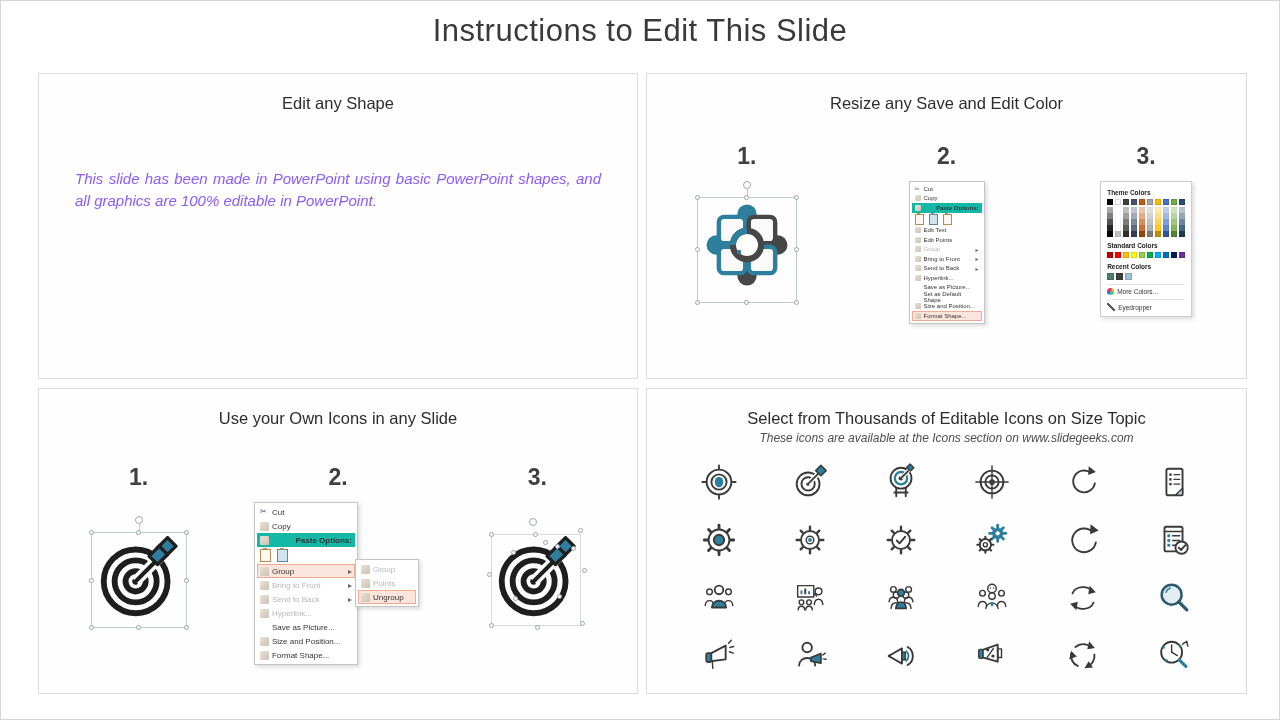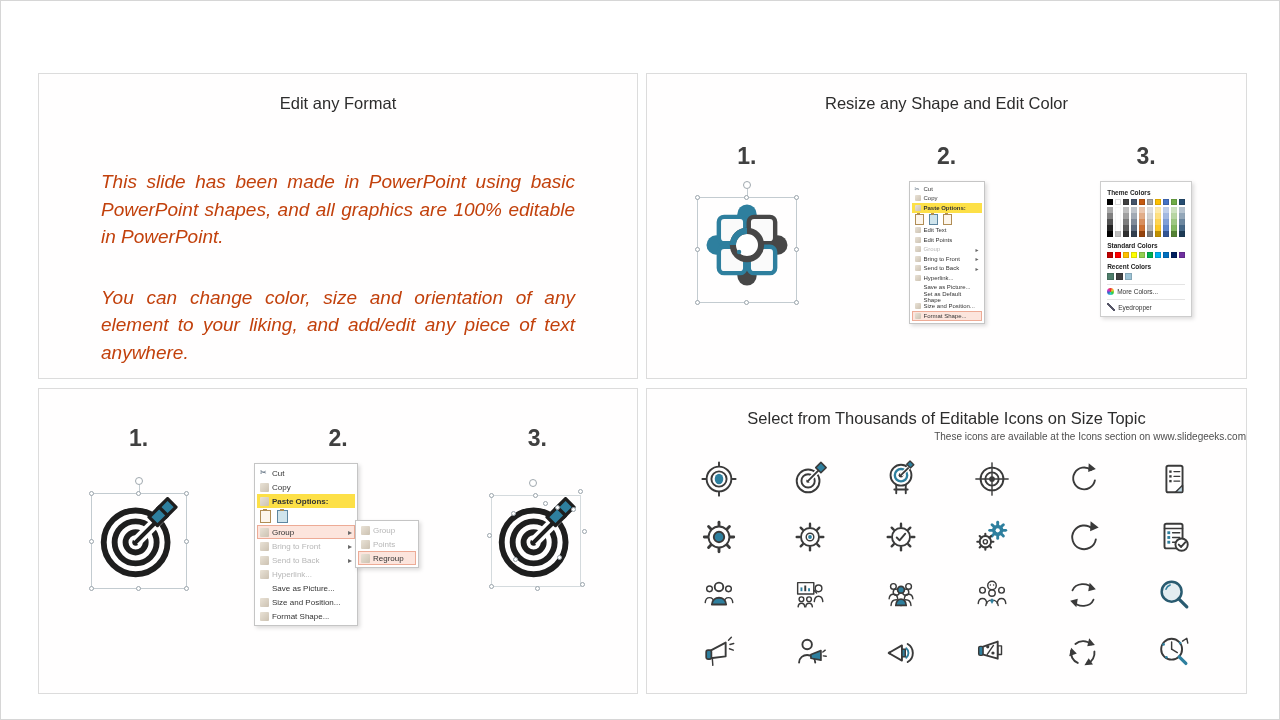--- a/index.html
+++ b/index.html
@@ -6,23 +6,23 @@
   .slide{position:relative;width:1278px;height:718px;background:#ffffff;border:1px solid #d6d6d6;
          font-family:"Liberation Sans", sans-serif;overflow:hidden;}
   .slide-title{position:absolute;top:12px;left:0;width:100%;text-align:center;
                font-size:31px;color:#3a3a3a;letter-spacing:.5px;}
   .panel{position:absolute;background:#fffefe;border:1px solid #dcdcdc;box-sizing:border-box;}
   .p1{left:37px;top:72px;width:600px;height:306px;}
   .p2{left:645px;top:72px;width:601px;height:306px;}
   .p3{left:37px;top:387px;width:600px;height:306px;}
   .p4{left:645px;top:387px;width:601px;height:306px;}
   .panel h2{margin:20px 0 0;text-align:center;font-weight:400;font-size:16.5px;color:#2d2d2d;}
-  .para{margin:0 62px;text-align:justify;font-style:italic;font-size:19px;line-height:1.45;color:#c2410c;}
+  .para{margin:0 36px;text-align:justify;font-style:italic;font-size:15px;line-height:1.45;color:#8b5cf6;}
   .pa1{margin-top:55px;} .pa2{margin-top:33px;}
-  .subtitle{margin-top:3px;text-align:right;font-size:10px;color:#4e4e4e;}
+  .subtitle{margin-top:3px;text-align:center;font-style:italic;font-size:12px;color:#4e4e4e;}
 
   .steps{display:flex;margin-top:30px;}
   .p3 .steps{margin-top:36px;}
   .step-col{flex:1;display:flex;flex-direction:column;align-items:center;}
   .step-num{font-size:23px;font-weight:bold;color:#404040;height:38px;}
 
   
   .sel{position:relative;}
   .hnd{position:absolute;width:5px;height:5px;border:1px solid #9aa4ab;border-radius:50%;background:#fff;box-sizing:border-box;}
   .rot{position:absolute;width:8px;height:8px;border:1.3px solid #a0a8ae;border-radius:50%;background:#fff;box-sizing:border-box;}
@@ -33,21 +33,21 @@
   .g1 svg{position:absolute;left:12px;top:20px;}
   .tgt{width:104px;height:114px;}
   .tgt svg{position:absolute;left:10px;top:20px;}
 
   
   .menu{background:#fff;border:1px solid #c5c5c5;box-shadow:2px 2px 4px rgba(0,0,0,.14);box-sizing:border-box;padding:2px;}
   .mi{display:flex;align-items:center;gap:3px;padding:0 3px;color:#333;box-sizing:border-box;}
   .mi .arr{margin-left:auto;color:#666;}
   .mi.dis{color:#b7b7b7;}
   .mi.hl{background:#fce5dd;box-shadow:inset 0 0 0 1px #edab96;}
-  .mi.plabel{background:#fde047;font-weight:bold;}
+  .mi.plabel{background:#14b8a6;font-weight:bold;justify-content:space-between;}
   .mi-ico{flex:0 0 auto;background:linear-gradient(135deg,#e9e2d6,#ccc2b2);border-radius:1px;}
   .mi-ico.none{background:none;}
   .mi-ico.sc{background:none;color:#45586b;line-height:1;}
   .clip{display:inline-block;border:1px solid #b08d55;background:#fdf6ec;position:relative;}
   .clip::after{content:"";position:absolute;top:-2px;left:25%;width:45%;height:2px;background:#b08d55;}
   .clip.teal{background:#cfe4ec;border-color:#5d86a0;}
 
   .menu-sm{width:76px;font-size:6px;}
   .menu-sm .mi{height:9.5px;}
   .menu-sm .mi-ico{width:6px;height:6px;}
@@ -87,29 +87,29 @@
   .lic{width:38px;height:38px;}
   .st{stroke:#3a3a3a;stroke-width:2;fill:none;stroke-linecap:round;stroke-linejoin:round;}
   .st1{stroke:#3a3a3a;stroke-width:1.5;fill:none;stroke-linecap:round;stroke-linejoin:round;}
   .f{fill:#2E7F9E;}
   .fd{fill:#3a3a3a;}
 </style>
 </head>
 <body>
 
 <div class="slide">
+  <div class="slide-title">Instructions to Edit This Slide</div>
 
   <section class="panel p1">
-    <h2>Edit any Format</h2>
+    <h2>Edit any Shape</h2>
     <p class="para pa1">This slide has been made in PowerPoint using basic PowerPoint shapes, and all graphics are 100% editable in PowerPoint.</p>
-    <p class="para pa2">You can change color, size and orientation of any element to your liking, and add/edit any piece of text anywhere.</p>
   </section>
 
   <section class="panel p2">
-    <h2>Resize any Shape and Edit Color</h2>
+    <h2>Resize any Save and Edit Color</h2>
     <div class="steps">
 
       <div class="step-col">
         <div class="step-num">1.</div>
         <div class="sel g1">
           <div class="rot" style="left:52px;top:0;"></div>
           <div class="connector" style="left:56px;top:8px;height:8px;"></div>
           <div class="selrect" style="left:6px;top:16px;right:6px;bottom:4px;"></div>
           <svg width="88" height="88" viewBox="0 0 100 100">
             <circle cx="50" cy="15" r="11" fill="#2E7F9E"></circle>
@@ -256,20 +256,21 @@
           <div class="pkrow">
               <span class="eyed"></span>
               <span>Eyedropper</span>
             </div>
         </div>
       </div>
     </div>
   </section>
 
   <section class="panel p3">
+    <h2>Use your Own Icons in any Slide</h2>
     <div class="steps">
 
       <div class="step-col">
         <div class="step-num">1.</div>
         <div class="sel tgt" style="margin-top:14px;">
           <div class="rot" style="left:48px;top:0;"></div>
           <div class="connector" style="left:52px;top:8px;height:8px;"></div>
           <div class="selrect" style="left:4px;top:16px;right:4px;bottom:2px;"></div>
           <svg width="84" height="84" viewBox="0 0 100 100">
             <circle cx="46" cy="54" r="38" fill="none" stroke="#1e1e1e" stroke-width="7"></circle>
@@ -348,21 +349,21 @@
             <div class="mi dis">
                 <span class="mi-ico"></span>
                 <span>Group</span>
               </div>
             <div class="mi dis">
                 <span class="mi-ico"></span>
                 <span>Points</span>
               </div>
             <div class="mi hl">
                 <span class="mi-ico"></span>
-                <span>Regroup</span>
+                <span>Ungroup</span>
               </div>
           </div>
         </div>
       </div>
 
       <div class="step-col">
         <div class="step-num">3.</div>
         <div class="sel tgt" style="margin-top:14px;">
           <div class="selrect" style="left:6px;top:18px;right:8px;bottom:4px;border-color:#d4dadd;"></div>
           <svg width="84" height="84" viewBox="0 0 100 100">

